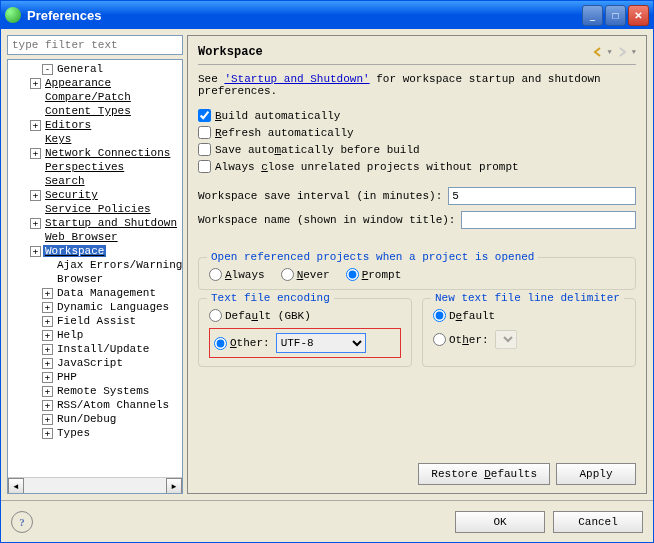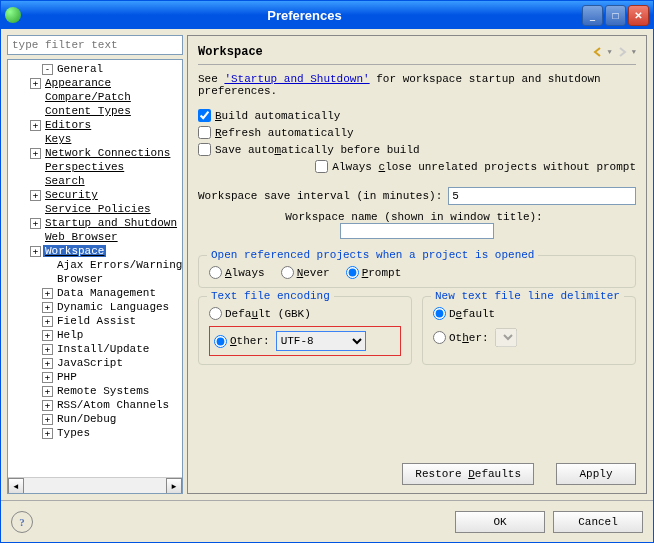--- a/index.html
+++ b/index.html
@@ -1,18 +1,18 @@
 <!DOCTYPE html>
 <html><head>
 <meta charset="utf-8">
 <style>
 * { box-sizing: border-box; margin: 0; padding: 0; }
 body { font-family: "Courier New", monospace; font-size: 11px; background: #ece9d8; }
 .window { width: 654px; height: 543px; border: 1px solid #0054e3; background: #ece9d8; }
-.titlebar { height: 28px; background: linear-gradient(to bottom, #3a9bff 0%, #0054e3 50%, #0054e3 100%); display: flex; align-items: center; padding: 0 4px; color: white; font-family: Tahoma, sans-serif; font-weight: bold; font-size: 13px; text-align: center; }
+.titlebar { height: 28px; background: linear-gradient(to bottom, #3a9bff 0%, #0054e3 50%, #0054e3 100%); display: flex; align-items: center; padding: 0 4px; color: white; font-family: Tahoma, sans-serif; font-weight: bold; font-size: 13px; }
 .titlebar-icon { width: 16px; height: 16px; background: radial-gradient(circle at 30% 30%, #8fff8f, #2a9d2a); border-radius: 50%; margin-right: 6px; }
 .titlebar-text { flex: 1; }
 .titlebar-btns { display: flex; gap: 2px; }
 .titlebar-btn { width: 21px; height: 21px; background: linear-gradient(to bottom, #7ba4e0, #3a6bc0); border: 1px solid #2a5aa0; border-radius: 3px; color: white; font-family: Tahoma; font-size: 10px; display: flex; align-items: center; justify-content: center; cursor: pointer; }
 .titlebar-btn.close { background: linear-gradient(to bottom, #f08070, #d04030); border-color: #a03020; }
 .content { display: flex; height: calc(100% - 28px - 42px); padding: 6px; gap: 4px; }
 .left-panel { width: 176px; display: flex; flex-direction: column; border-radius: 29px; }
 .filter-input { width: 100%; height: 20px; border: 1px solid #7f9db9; padding: 2px 4px; font-family: "Courier New"; font-size: 11px; color: #aaa; }
 .tree-wrap { flex: 1; border: 1px solid #7f9db9; background: white; margin-top: 4px; overflow: hidden; position: relative; }
 .tree { padding: 2px; overflow: auto; height: calc(100% - 16px); }
@@ -38,21 +38,21 @@
 .form-row label { margin-right: 6px; }
 .form-row input[type=text] { flex: 1; height: 18px; border: 1px solid #7f9db9; padding: 1px 3px; font-family: "Courier New"; font-size: 11px; }
 .groupbox { border: 1px solid #d0d0c0; border-radius: 4px; padding: 10px 10px 8px; margin-bottom: 8px; position: relative; }
 .groupbox-title { position: absolute; top: -7px; left: 8px; background: #ece9d8; padding: 0 4px; color: #0046d5; }
 .radio-row { display: flex; gap: 16px; }
 .radio-item { display: flex; align-items: center; gap: 3px; cursor: pointer; }
 .two-col { display: flex; gap: 10px; }
 .two-col .groupbox { flex: 1; }
 .encoding-other { display: flex; align-items: center; gap: 6px; border: 1px solid #e03030; padding: 4px; margin-top: 6px; }
 .encoding-other select { width: 90px; height: 20px; border: 1px solid #3b82f6; font-family: "Courier New"; font-size: 11px; }
-.panel-buttons { display: flex; justify-content: flex-end; gap: 22px; margin-top: auto; }
+.panel-buttons { display: flex; justify-content: flex-end; gap: 6px; margin-top: auto; }
 .btn { min-width: 80px; height: 22px; border: 1px solid #888; background: linear-gradient(#fefefe, #e5e5e5); font-family: "Courier New"; font-size: 11px; padding: 0 12px; cursor: pointer; }
 .footer { height: 42px; border-top: 1px solid #aaa; display: flex; align-items: center; padding: 0 10px; }
 .help-icon { width: 22px; height: 22px; border: 1px solid #888; border-radius: 50%; display: flex; align-items: center; justify-content: center; color: #5573b8; font-weight: bold; cursor: pointer; font-family: Tahoma; }
 .footer-spacer { flex: 1; }
 .underline-key { text-decoration: underline; }
 svg.arr { width: 12px; height: 12px; }
 </style>
 </head>
 <body>
 
@@ -134,30 +134,30 @@
           <span><span class="underline-key">B</span>uild automatically</span>
         </div>
       <div class="checkbox-row">
           <input type="checkbox" style="">
           <span><span class="underline-key">R</span>efresh automatically</span>
         </div>
       <div class="checkbox-row">
           <input type="checkbox" style="">
           <span>Save auto<span class="underline-key">m</span>atically before build</span>
         </div>
-      <div class="checkbox-row" style="margin-bottom:14px;justify-content:flex-end;">
+      <div class="checkbox-row" style="margin-bottom:14px;">
           <input type="checkbox" style="">
           <span>Always <span class="underline-key">c</span>lose unrelated projects without prompt</span>
         </div>
 
       <div class="form-row">
         <label>Workspace save interval (in minutes):</label>
         <input type="text" value="5" style="">
       </div>
-      <div class="form-row" style="margin-bottom:16px;flex-direction:column;">
+      <div class="form-row" style="margin-bottom:28px;">
         <label>Workspace name (shown in window title):</label>
         <input type="text" value="" style="">
       </div>
 
       <div class="groupbox">
         <div class="groupbox-title">Open referenced projects when a project is opened</div>
         <div class="radio-row">
           <label class="radio-item">
               <input type="radio" name="openref" style="">
               <span><span class="underline-key">A</span>lways</span>

